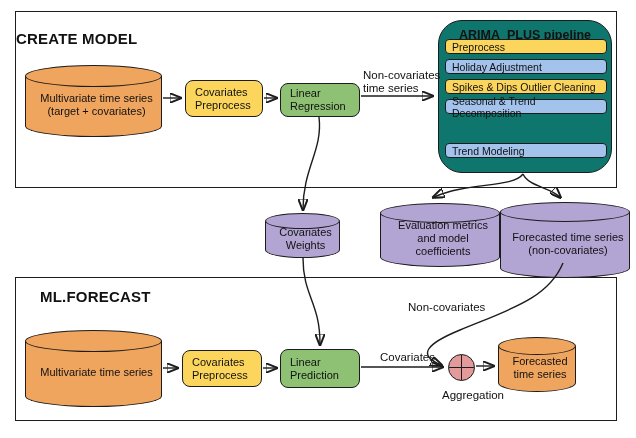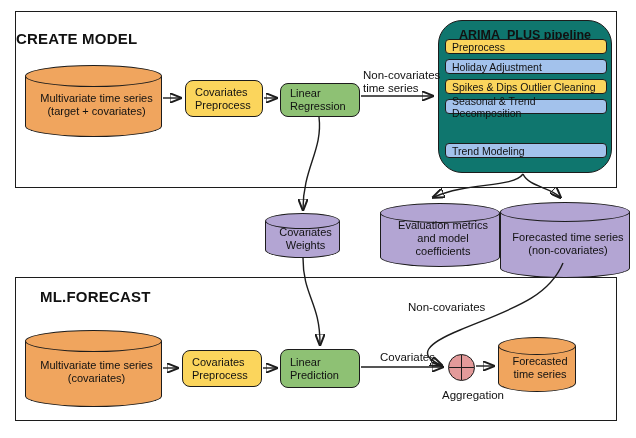--- a/index.html
+++ b/index.html
@@ -110,21 +110,20 @@
       <span>Forecasted time series</span>
       <span>(non-covariates)</span>
     </div>
   </div>
 
   <div class="cyl" style="left:25px;top:330px;width:137px;height:77px;">
     <div class="cyl-top" style="height:22px;background:var(--orange);"></div>
     <div class="cyl-body" style="top:11px;background:var(--orange);border-radius:0 0 50% 50% / 0 0 11px 11px;"></div>
     <div class="cyl-label">
       <span>Multivariate time series</span>
-      <span>(covariates)</span>
     </div>
   </div>
 
   <div class="node" style="left:182px;top:350px;width:80px;height:37px;background:var(--yellow);">
     <span>Covariates</span>
     <span>Preprocess</span>
   </div>
 
   <div class="node" style="left:280px;top:349px;width:80px;height:39px;background:var(--green);">
     <span>Linear</span>

